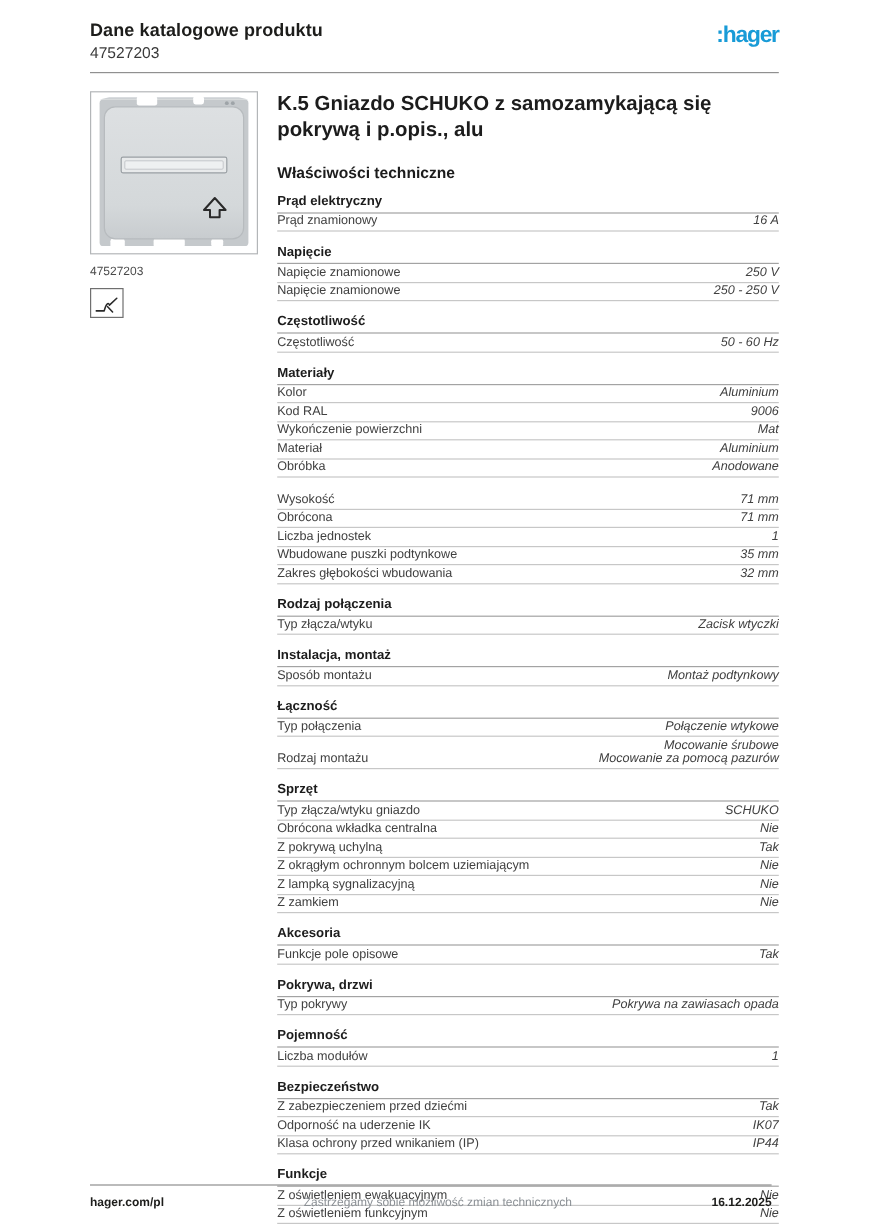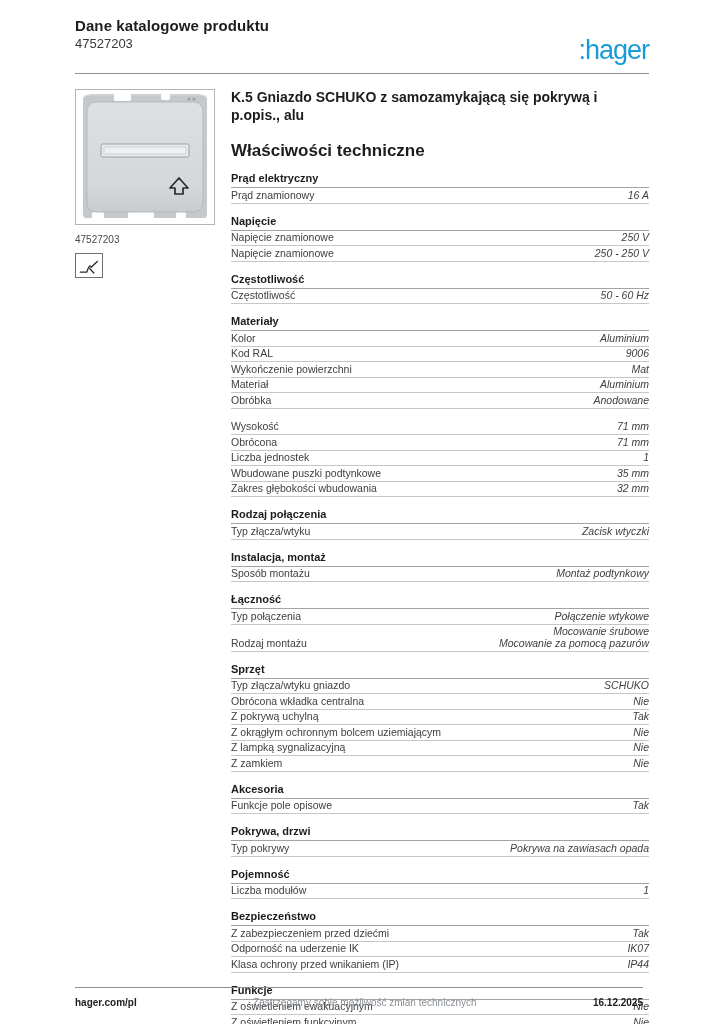--- a/index.html
+++ b/index.html
@@ -6,34 +6,34 @@
   html,body { background:#ffffff; }
   body { font-family:"Liberation Sans","DejaVu Sans",sans-serif; color:#3d3d3d; }
   .page {
     position:relative; width:688px; height:1024px; margin:0 auto;
     background:#ffffff; padding:17px 57px 0 57px; overflow:hidden;
   }
   
   .hdr { display:flex; justify-content:space-between; align-items:flex-start; }
   .doc-title { font-size:15px; font-weight:bold; color:#1d1d1b; letter-spacing:.1px; }
   .doc-number { font-size:13px; color:#3a3a3a; margin-top:2px; }
-  .logo { font-size:27px; font-weight:normal; letter-spacing:-1px; line-height:1; margin-top:20px; }
+  .logo { font-size:19px; font-weight:bold; letter-spacing:-1px; line-height:1; margin-top:3px; }
   .hdr-rule { border-bottom:1.5px solid #909090; margin-top:9px; }
   
   .main { display:flex; margin-top:15px; }
   .left-col { width:140px; flex:0 0 140px; }
   .right-col { flex:1; margin-left:16px; }
   .img-box { width:140px; height:136px; border:1px solid #b3b6b8; background:#ffffff; }
   .img-box svg { display:block; width:100%; height:100%; }
   .img-caption { font-size:10px; color:#4a4a4a; margin-top:9px; }
   .symbol-box { width:28px; height:25px; border:1px solid #6f6f6f; margin-top:8px;
                 display:flex; align-items:center; justify-content:center; background:#fff; }
   
-  .prod-title { font-size:14px; font-weight:bold; color:#1c1c1c; line-height:1.25; }
-  .section-title { font-size:17px; font-weight:bold; color:#1c1c1c; margin-top:17px; }
+  .prod-title { font-size:17px; font-weight:bold; color:#1c1c1c; line-height:1.25; }
+  .section-title { font-size:13px; font-weight:bold; color:#1c1c1c; margin-top:17px; }
   .group { margin-top:11px; }
   .group-title { font-size:11px; font-weight:bold; color:#1c1c1c; line-height:13px;
                  padding-bottom:2px; border-bottom:1px solid #a3a3a3; }
   .row { display:flex; justify-content:space-between; align-items:flex-end;
          padding:1.5px 0 1.5px 0; border-bottom:1px solid #c7c7c7; }
   .row .lbl { font-size:10.5px; line-height:11.5px; color:#404040; }
   .row .val { font-size:10.5px; line-height:11.5px; color:#404040; text-align:right;
               white-space:pre-line;font-style:italic; }
   
   .ftr { position:absolute; left:57px; right:63px; bottom:16px;

